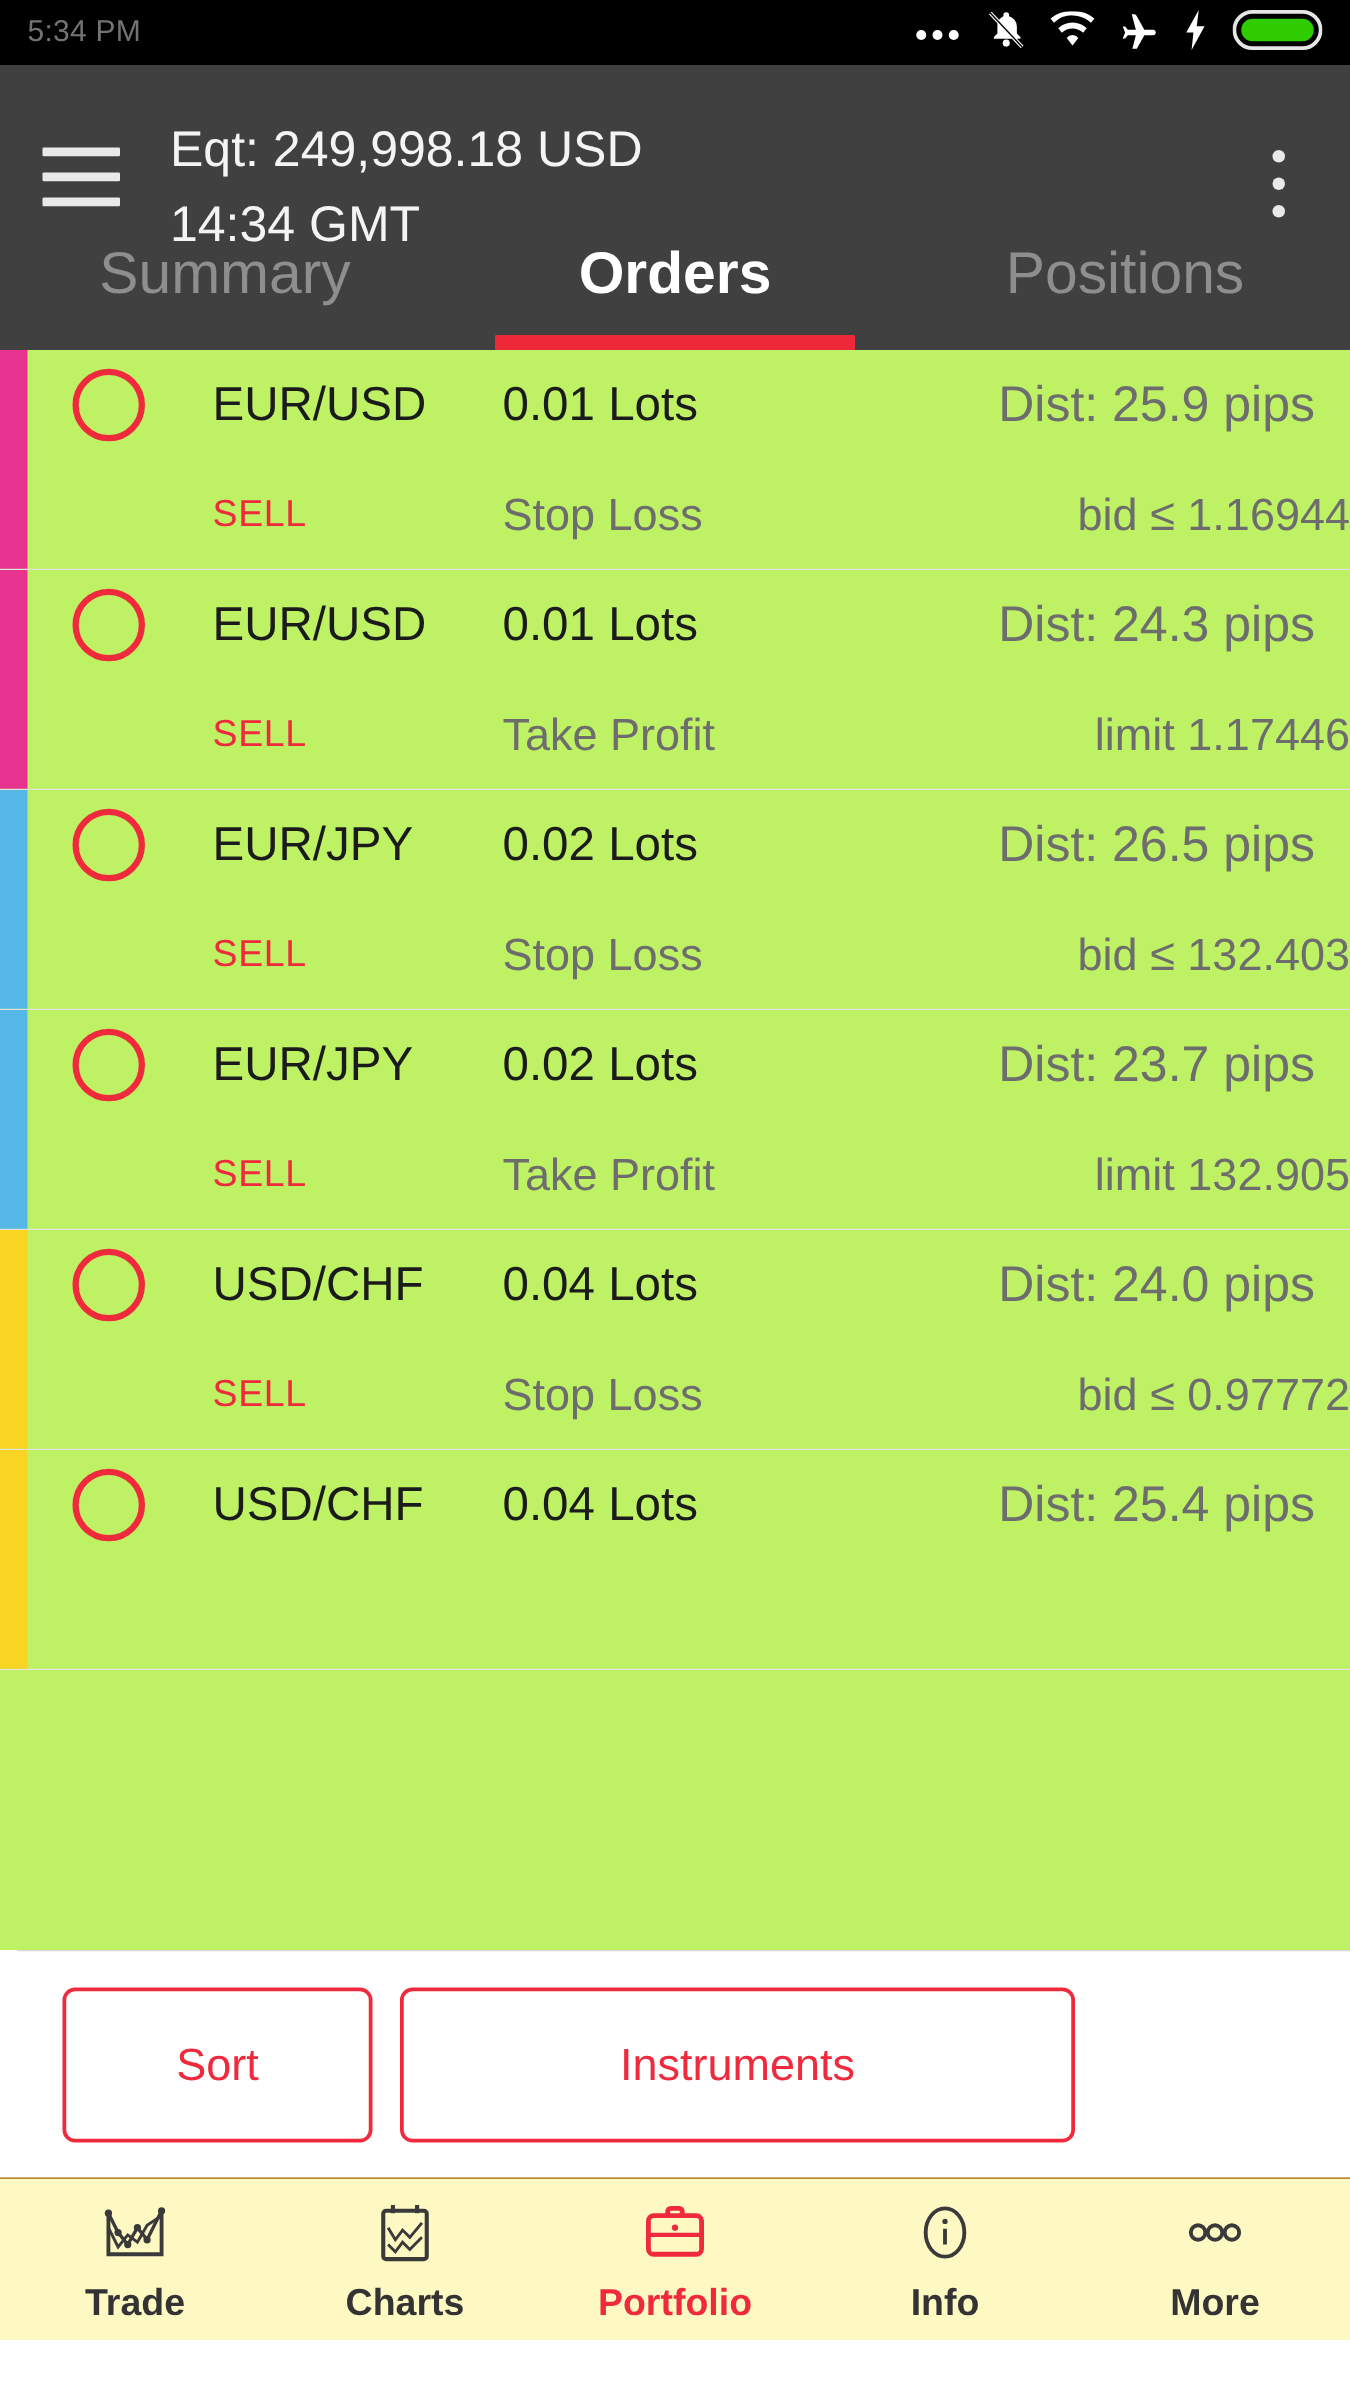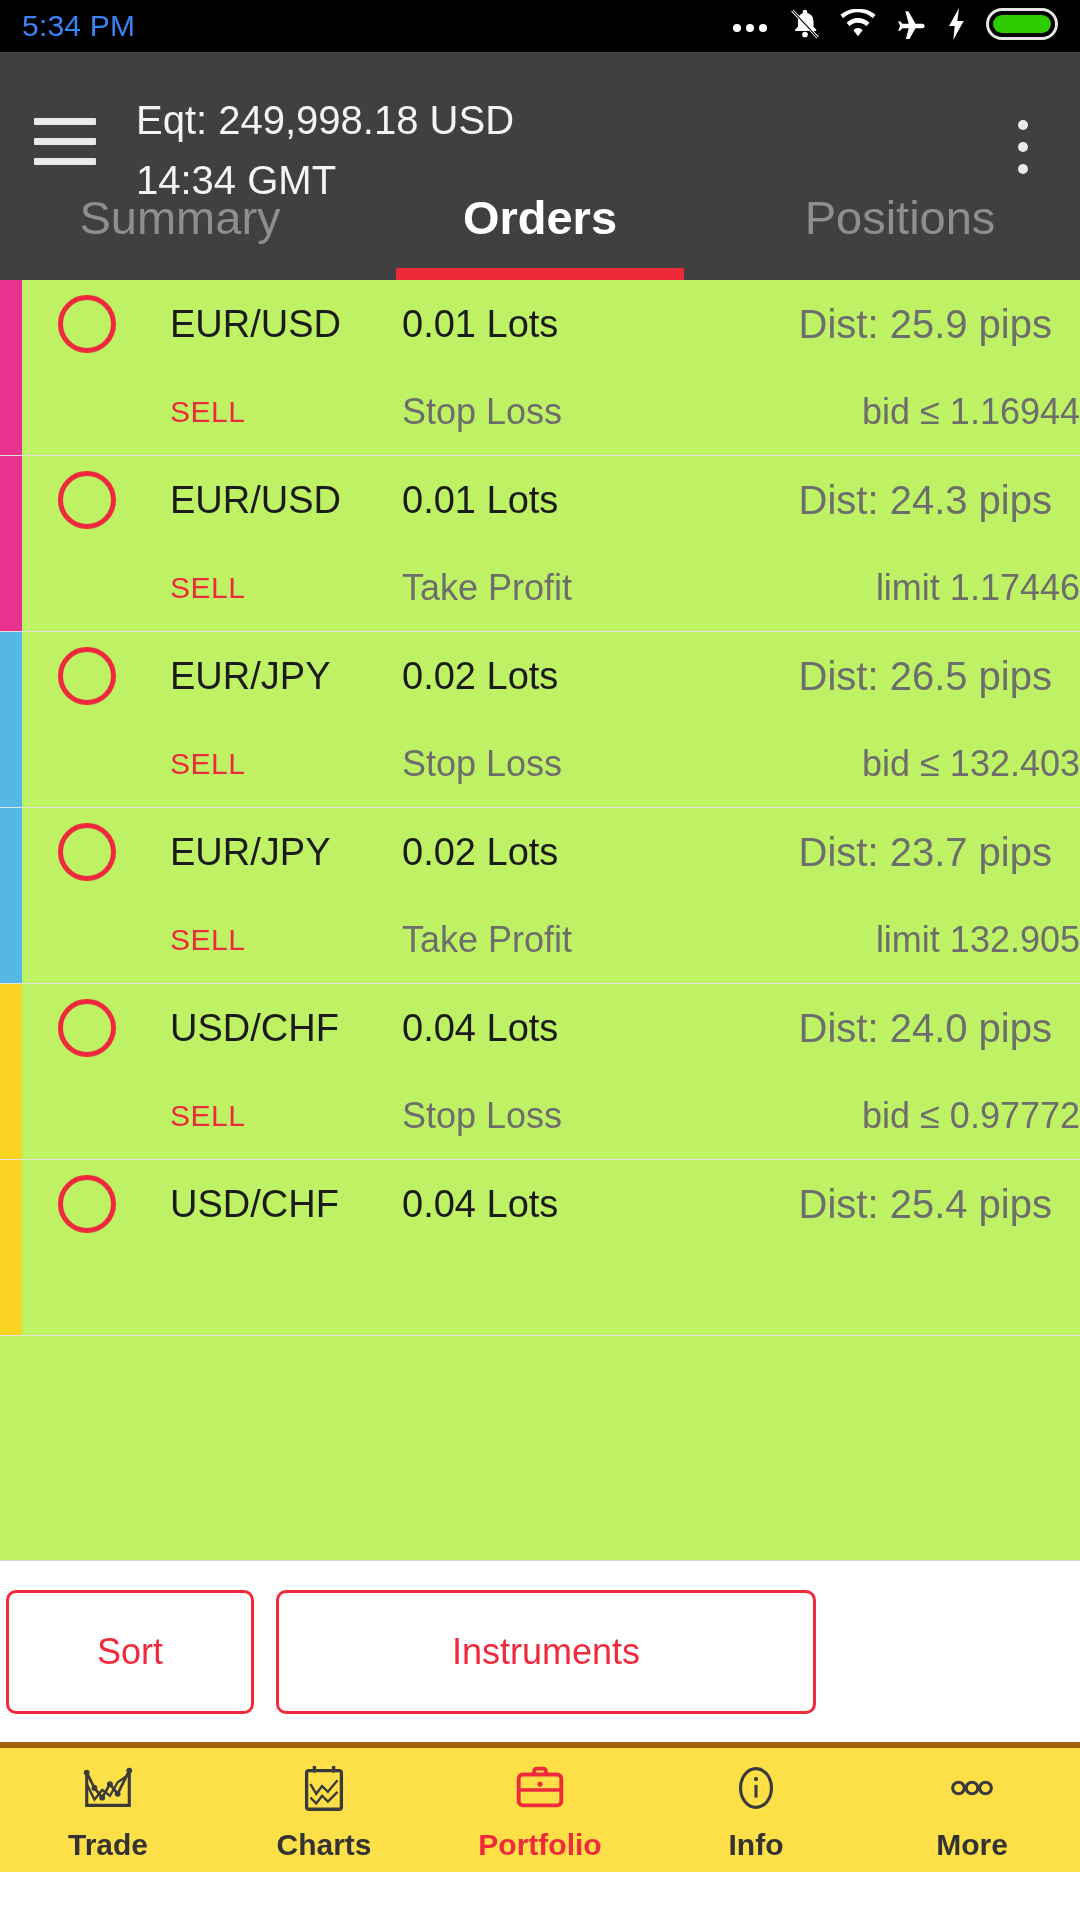--- a/index.html
+++ b/index.html
@@ -8,21 +8,21 @@
     font-family:"Liberation Sans", sans-serif;
     background:#ffffff; overflow:hidden;
   }
 
   
   .statusbar{
     height:52px; background:#000; color:#fff;
     display:flex; align-items:center; justify-content:space-between;
     padding:0 22px;
   }
-  .status-time{ font-size:30px; letter-spacing:.2px; color:#3b82f6; }
+  .status-time{ font-size:24px; letter-spacing:.2px; color:#737373; }
   .status-icons{ display:flex; align-items:center; gap:18px; }
   .si{ display:block; }
 
   
   .appbar{
     background:#404040; height:228px; position:relative;
   }
   .appbar-top{
     display:flex; align-items:flex-start; padding:38px 30px 0 34px;
   }
@@ -81,34 +81,35 @@
   .cell-sym{ width:232px; font-size:38px; color:#1b1b1b; }
   .cell-side{ width:232px; font-size:30px; color:#ee2a3c; letter-spacing:.5px; }
   .cell-lots{ width:300px; font-size:38px; color:#1b1b1b; }
   .cell-kind{ width:300px; font-size:36px; color:#6d6d6d; }
   .cell-dist{ flex:1; font-size:40px; color:#6d6d6d; text-align:right; padding-right:28px; }
   .cell-price{ flex:1; font-size:36px; color:#6d6d6d; text-align:right; }
 
   
   .actions{
     border-top:1px solid #d8d8d8;
-    height:182px; display:flex; align-items:center; padding-left:6px; gap:22px;
+    height:182px; display:flex; align-items:center; padding-left:36px; gap:22px;
     background:#fff;
+    margin-left:14px;
   }
   .btn-outline{
     border:3px solid #ee2a3c; border-radius:10px; color:#ee2a3c;
     font-size:36px; height:124px; display:flex; align-items:center;
     justify-content:center; background:#fff; cursor:pointer;
   }
   .btn-sort{ width:248px; }
   .btn-instruments{ width:540px; }
 
   
   .bottomnav{
-    border-top:6px solid #a16207; height:130px; display:flex; background:#fde047;
+    border-top:1px solid #a16207; height:130px; display:flex; background:#fef9c3;
   }
   .navitem{
     flex:1; display:flex; flex-direction:column; align-items:center;
     justify-content:center; gap:10px; cursor:pointer;
   }
   .navlabel{ font-size:30px; color:#333; font-weight:bold; }
   .navitem.active .navlabel{ color:#ee2a3c; }
   .navicon{ height:60px; display:flex; align-items:center; justify-content:center; }
 </style>
 </head>

